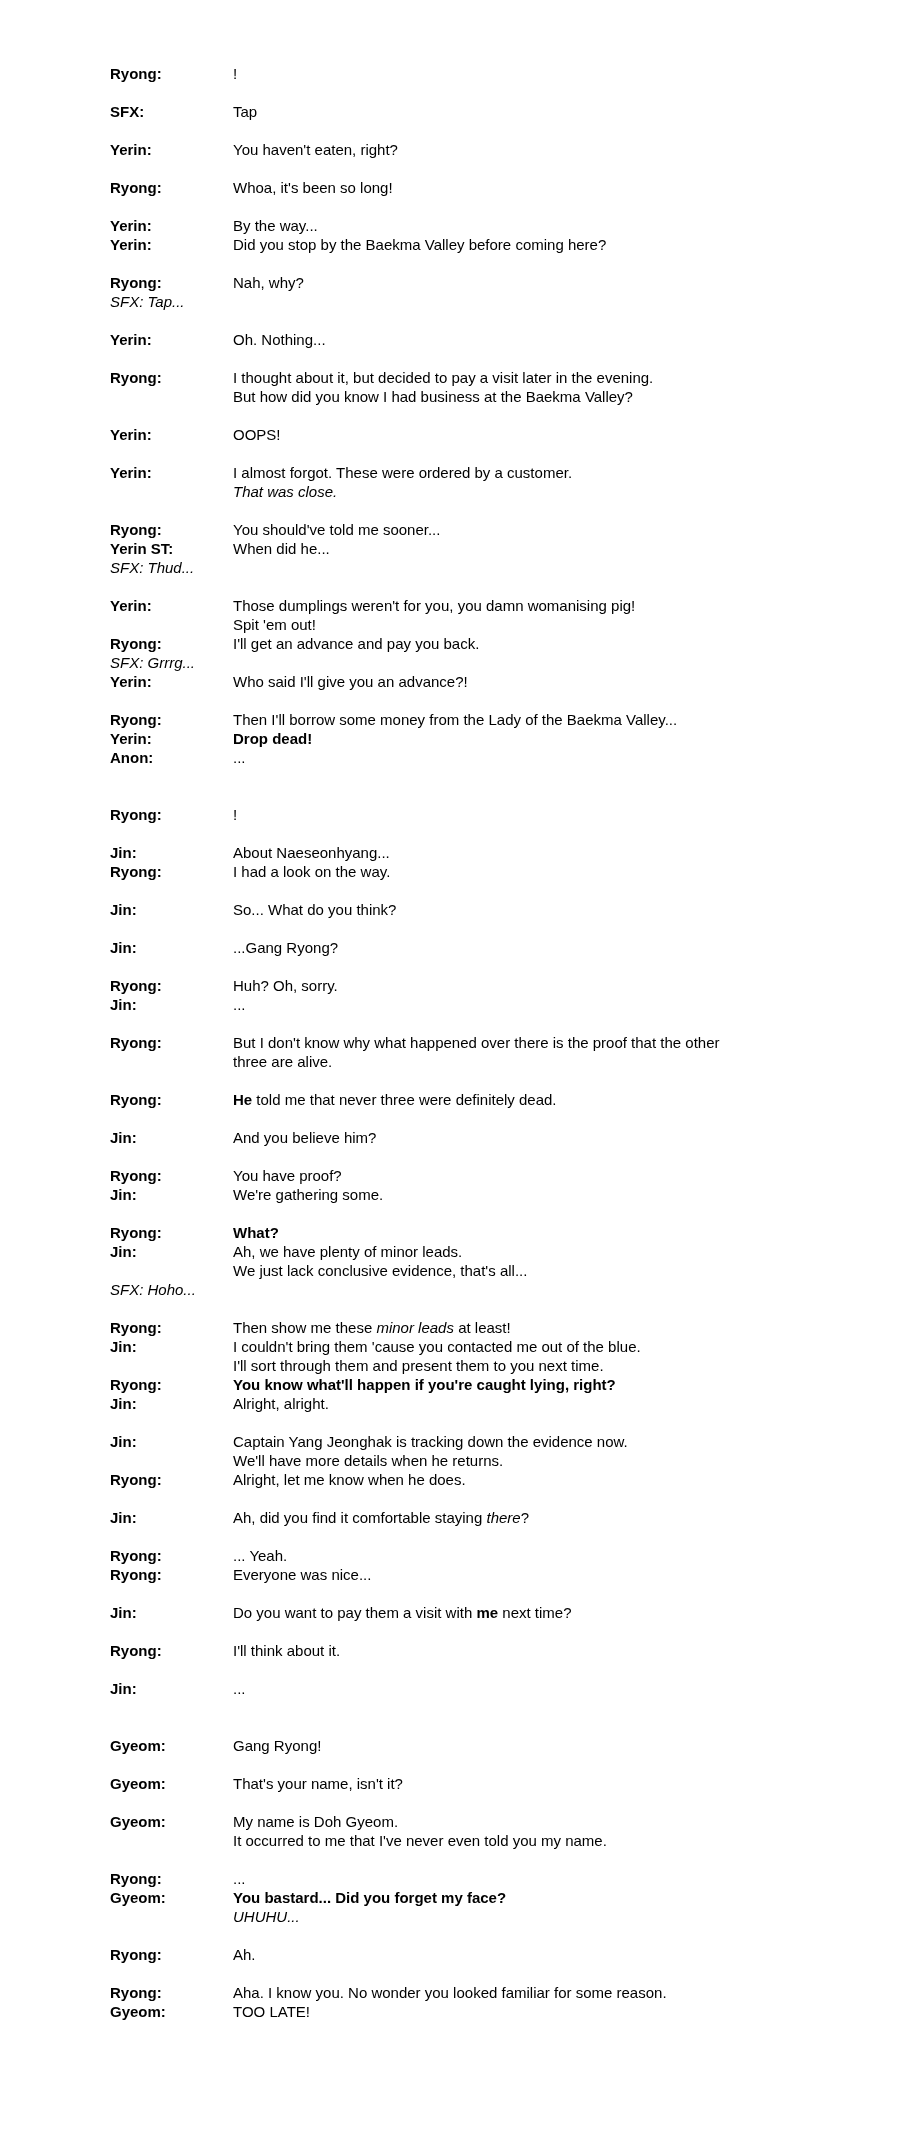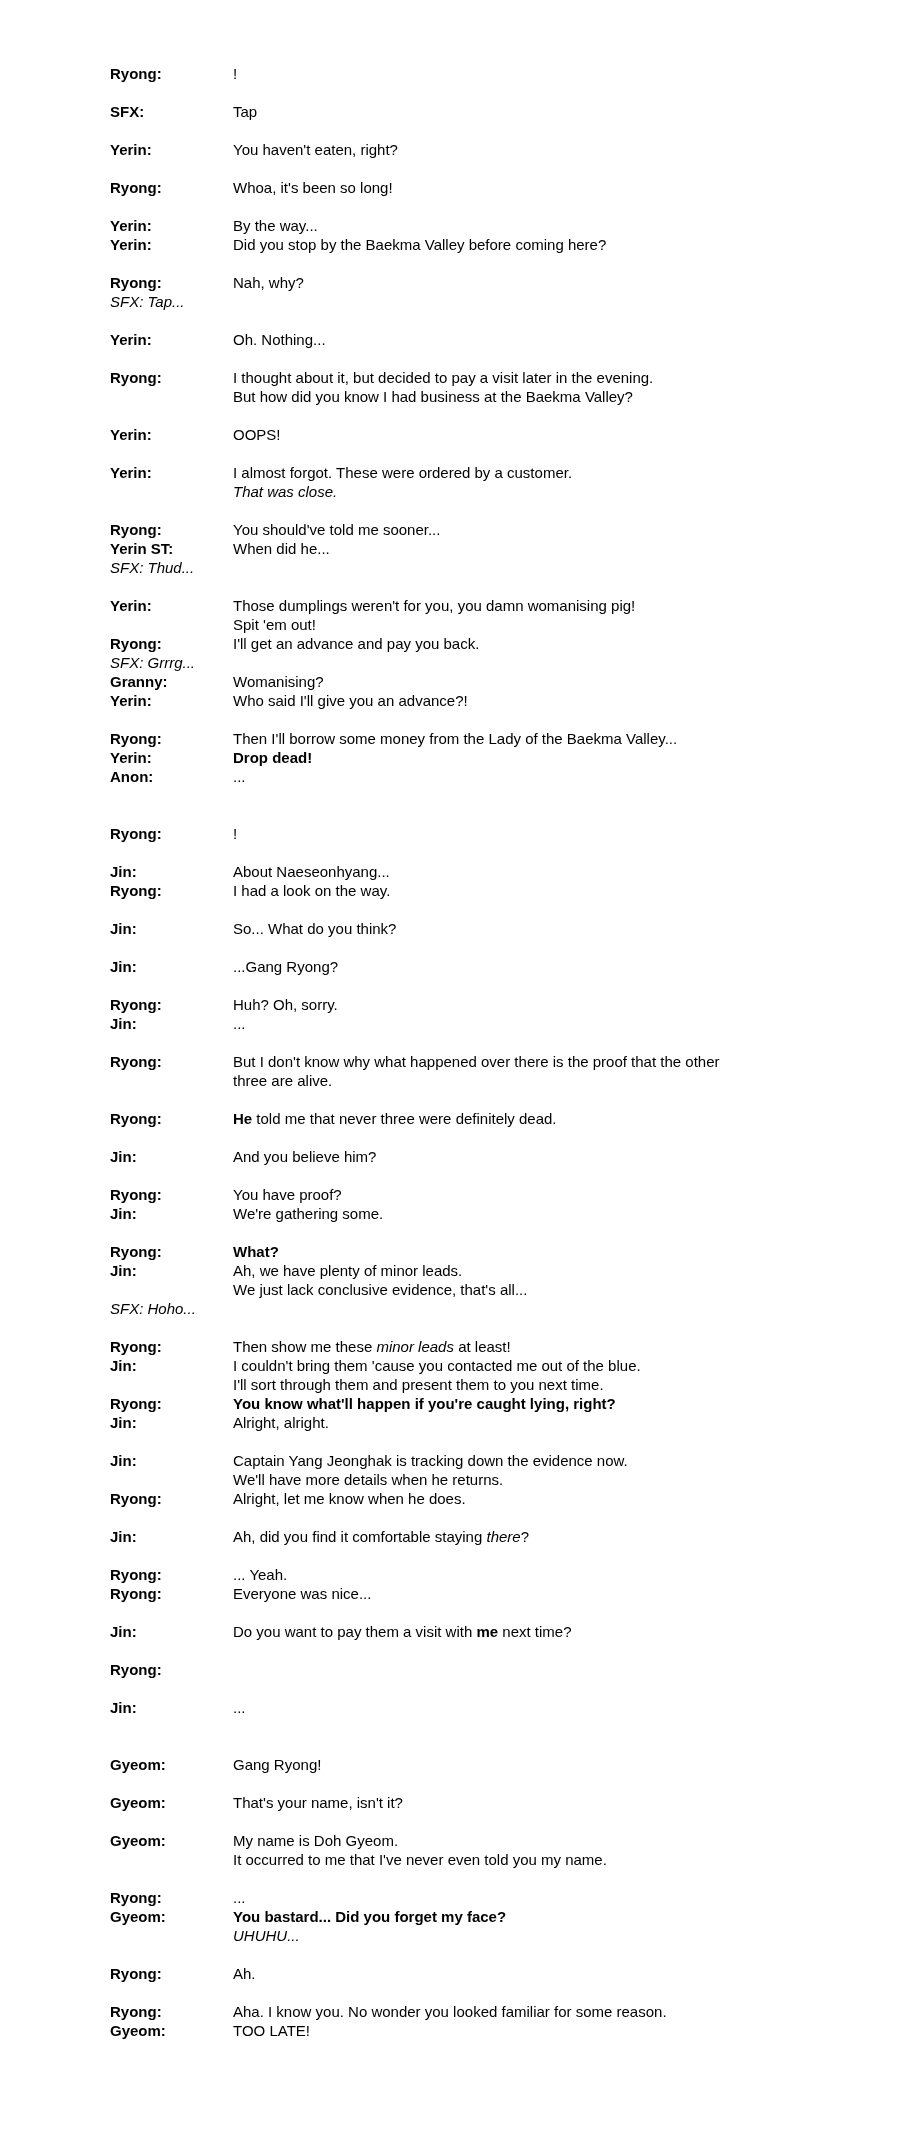--- a/index.html
+++ b/index.html
@@ -153,24 +153,20 @@
         </div>
         <div class="line">
           <span class="label">Ryong:</span>
           <span class="text"><span class="seg-n">I'll get an advance and pay you back.</span></span>
         </div>
         <div class="line">
           <span class="label i">SFX: Grrrg...</span>
           <span class="text"></span>
         </div>
         <div class="line">
-          <span class="label">Granny:</span>
-          <span class="text"><span class="seg-n">Womanising?</span></span>
-        </div>
-        <div class="line">
           <span class="label">Yerin:</span>
           <span class="text"><span class="seg-n">Who said I'll give you an advance?!</span></span>
         </div>
       </div>
       <div class="block">
         <div class="line">
           <span class="label">Ryong:</span>
           <span class="text"><span class="seg-n">Then I'll borrow some money from the Lady of the Baekma Valley...</span></span>
         </div>
         <div class="line">
@@ -324,20 +320,21 @@
       </div>
       <div class="block">
         <div class="line">
           <span class="label">Jin:</span>
           <span class="text"><span class="seg-n">Do you want to pay them a visit with </span><span class="seg-bi">me</span><span class="seg-n"> next time?</span></span>
         </div>
       </div>
       <div class="block">
         <div class="line">
           <span class="label">Ryong:</span>
+          <span class="text"><span class="seg-n">I'll think about it.</span></span>
         </div>
       </div>
       <div class="block">
         <div class="line">
           <span class="label">Jin:</span>
           <span class="text"><span class="seg-n">...</span></span>
         </div>
       </div>
       <div class="block scene-break">
         <div class="line">

